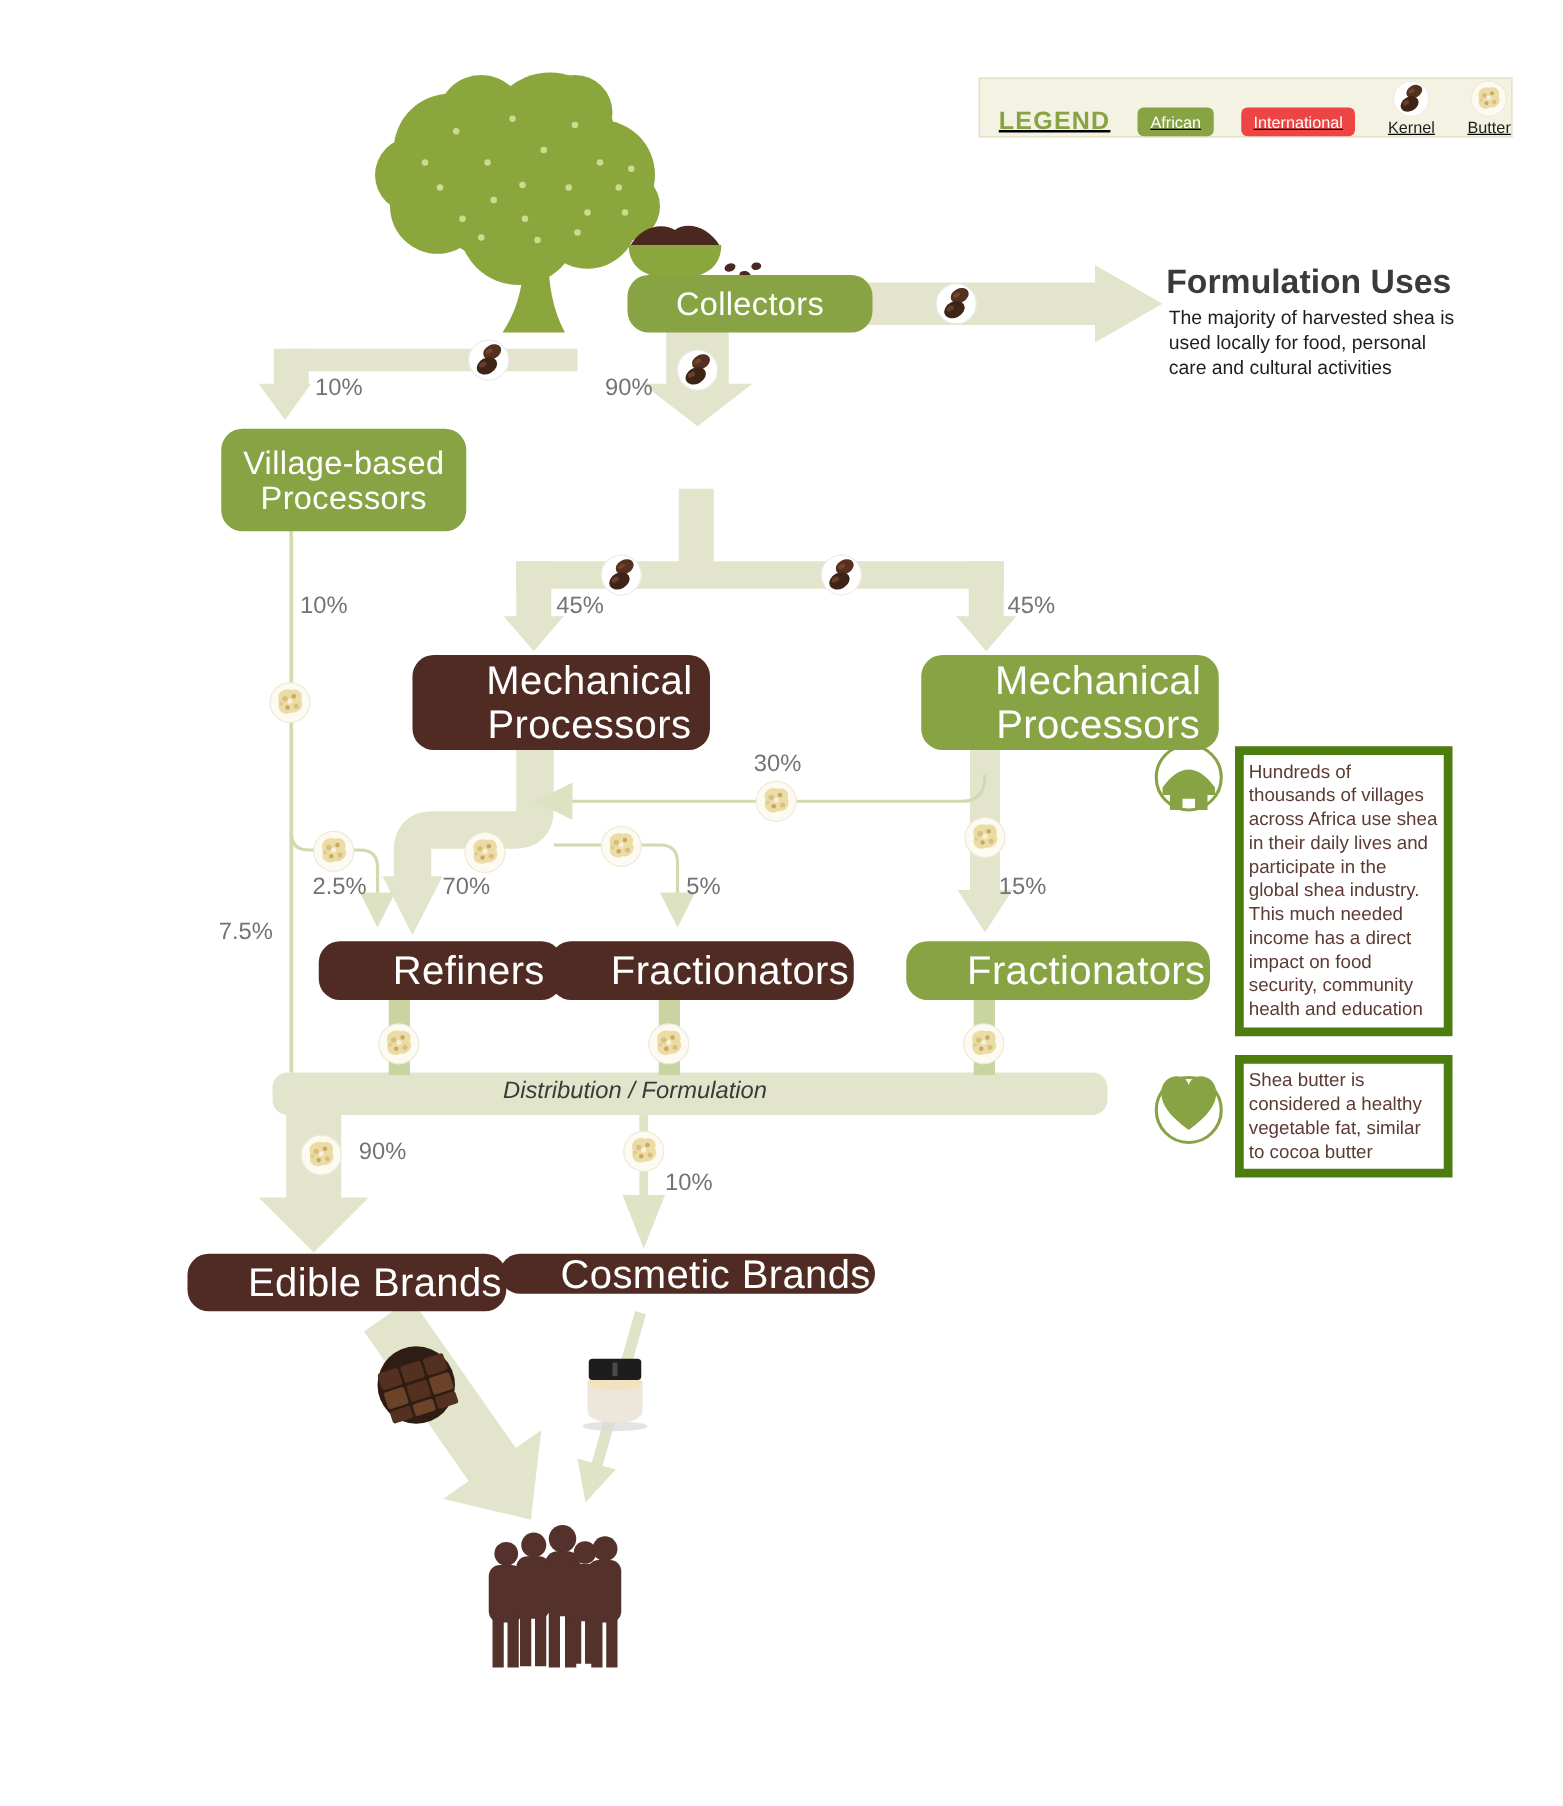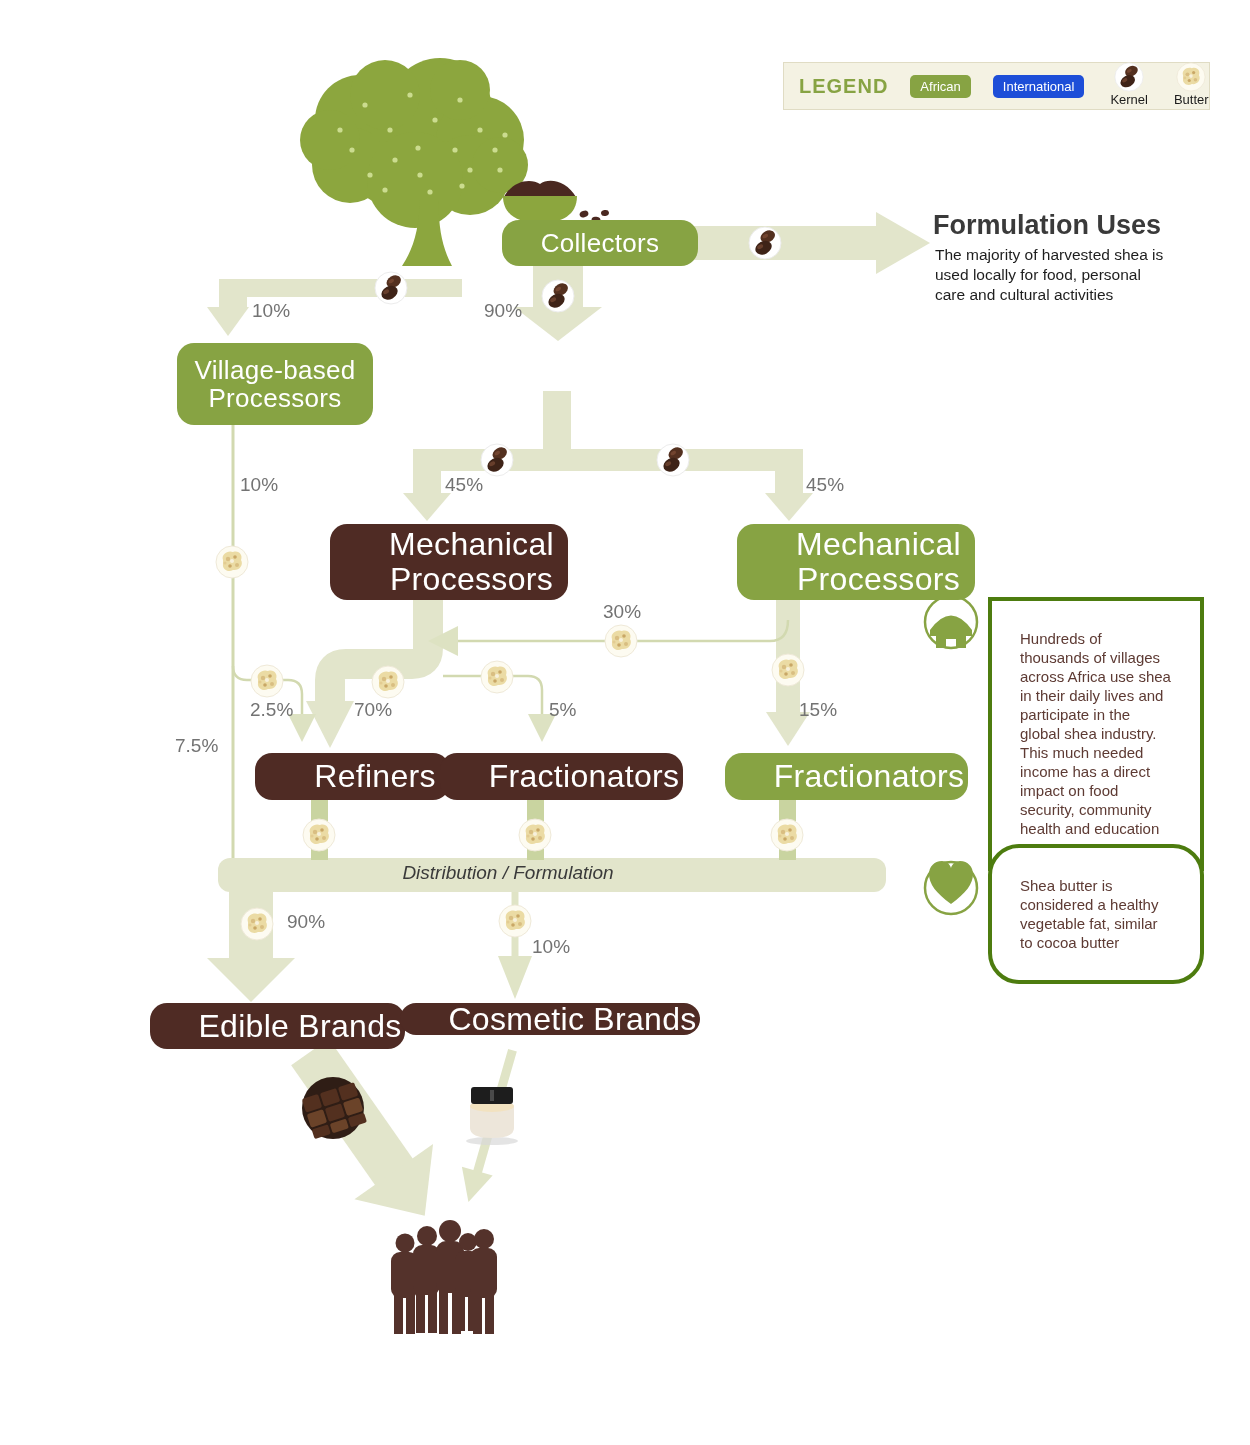--- a/index.html
+++ b/index.html
@@ -7,31 +7,31 @@
           font-family:"Liberation Sans",sans-serif;}
   svg.flows{position:absolute;left:0;top:0;}
   .node{position:absolute;display:flex;align-items:center;justify-content:center;
         text-align:center;color:#fff;border-radius:17px;line-height:1.08;letter-spacing:.3px;}
   .node.green{background:#87a343;margin-left:42px;}
   .node.brown{background:#4f2b24;}
   .f26{font-size:26px;}
   .f24{font-size:32px;padding-left:45px;}
   .pct{position:absolute;font-size:19px;color:#737373;white-space:nowrap;}
   .legend{position:absolute;left:783px;top:62px;width:425px;height:46px;background:#f4f2e3;
-          border:1px solid #e0dcc4;display:flex;align-items:center;}
+          border:1px solid #e0dcc4;display:flex;align-items:flex-end;text-decoration:underline;}
   .legend-title{font-size:20px;font-weight:bold;color:#87a343;letter-spacing:1px;margin-left:15px;}
   .pill{border-radius:5px;color:#fff;font-size:13px;padding:4px 10px;margin-left:22px;white-space:nowrap;}
   .pill.green{background:#87a343;}
-  .pill.brown{background:#1d4ed8;}
+  .pill.brown{background:#ef4444;}
   .legend-icon-wrap{display:flex;flex-direction:column;align-items:center;margin-left:26px;margin-top:-4px;}
   .legend-icon-label{font-size:13px;color:#1c1c1c;margin-top:0px;}
   .trad-title{position:absolute;left:933px;top:210px;font-size:27px;font-weight:600;color:#3a3a3a;}
   .trad-body{position:absolute;left:935px;top:245px;width:238px;font-size:15.5px;line-height:1.28;color:#1e1e1e;}
-  .note-box{position:absolute;left:988px;width:152px;background:#fff;border:4px solid #4d7c0f;
-            padding:28px;font-size:15px;line-height:1.27;color:#5d3a33;}
+  .note-box{position:absolute;left:988px;width:152px;background:#fff;border:7px solid #4d7c0f;
+            padding:4px;font-size:15px;line-height:1.27;color:#5d3a33;}
   .dist-label{position:absolute;left:308px;top:862px;width:400px;text-align:center;
               font-size:19px;font-style:italic;color:#3a3a3a;}
 </style>
 </head>
 <body>
 
 <div class="canvas">
 
   <svg class="flows" width="1250" height="1445" viewBox="0 0 1250 1445">
     <defs>
@@ -283,15 +283,15 @@
   <div class="pct" style="left:250px;top:699px;">2.5%</div>
   <div class="pct" style="left:354px;top:699px;">70%</div>
   <div class="pct" style="left:549px;top:699px;">5%</div>
   <div class="pct" style="left:799px;top:699px;">15%</div>
   <div class="pct" style="left:287px;top:911px;">90%</div>
   <div class="pct" style="left:532px;top:936px;">10%</div>
 
   <div class="dist-label">Distribution / Formulation</div>
 
   <div class="note-box" style="top:597px;">Hundreds of thousands of villages across Africa use shea in their daily lives and participate in the global shea industry. This much needed income has a direct impact on food security, community health and education</div>
-  <div class="note-box" style="top:844px;border-radius:31px;">Shea butter is considered a healthy vegetable fat, similar to cocoa butter</div>
+  <div class="note-box" style="top:844px;">Shea butter is considered a healthy vegetable fat, similar to cocoa butter</div>
 
 </div>
 
 </body></html>

